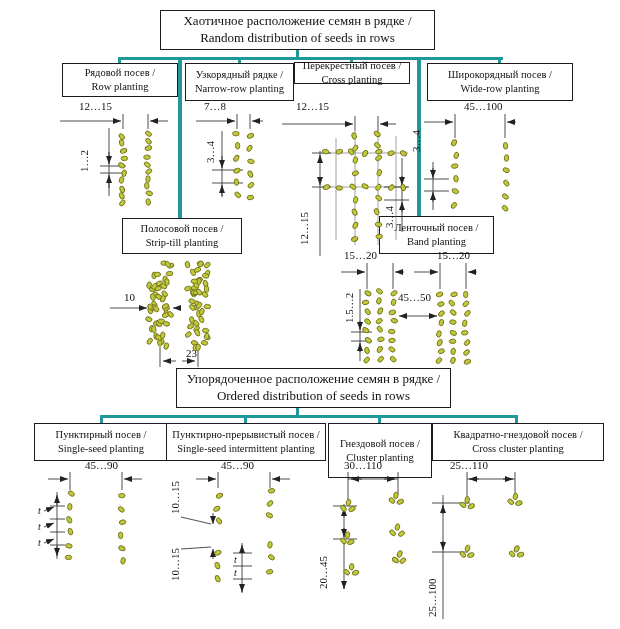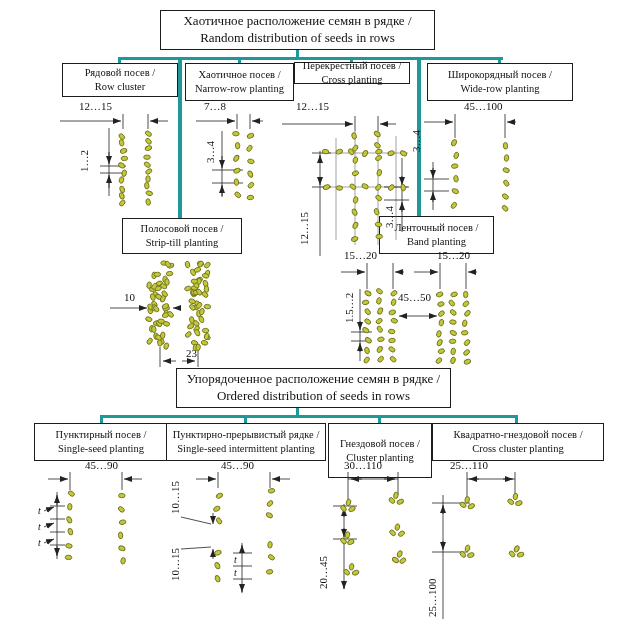--- a/index.html
+++ b/index.html
@@ -37,24 +37,24 @@
   <div class="conn" style="left:244px;top:418px;width:3px;height:6px"></div>
   <div class="conn" style="left:378px;top:418px;width:3px;height:6px"></div>
   <div class="conn" style="left:515px;top:418px;width:3px;height:6px"></div>
 
   <div class="node root" style="left:160px;top:10px;width:275px;height:40px">
     <div>Хаотичное расположение семян в рядке /</div>
     <div>Random distribution of seeds in rows</div>
   </div>
   <div class="node" style="left:62px;top:63px;width:116px;height:34px">
     <div>Рядовой посев /</div>
-    <div>Row cluster</div>
+    <div>Row planting</div>
   </div>
   <div class="node" style="left:185px;top:63px;width:109px;height:38px">
-    <div>Хаотичное посев /</div>
+    <div>Узкорядный рядке /</div>
     <div>Narrow-row planting</div>
   </div>
   <div class="node" style="left:294px;top:62px;width:116px;height:22px">
     <div>Перекрестный посев /</div>
     <div>Cross planting</div>
   </div>
   <div class="node" style="left:427px;top:63px;width:146px;height:38px">
     <div>Широкорядный посев /</div>
     <div>Wide-row planting</div>
   </div>
@@ -68,21 +68,21 @@
   </div>
   <div class="node root" style="left:176px;top:368px;width:275px;height:40px">
     <div>Упорядоченное расположение семян в рядке /</div>
     <div>Ordered distribution of seeds in rows</div>
   </div>
   <div class="node" style="left:34px;top:423px;width:134px;height:38px">
     <div>Пунктирный посев /</div>
     <div>Single-seed planting</div>
   </div>
   <div class="node" style="left:166px;top:423px;width:160px;height:38px">
-    <div>Пунктирно-прерывистый рядке /</div>
+    <div>Пунктирно-прерывистый посев /</div>
     <div>Single-seed intermittent planting</div>
   </div>
   <div class="node" style="left:328px;top:423px;width:104px;height:55px">
     <div>Гнездовой посев /</div>
     <div>Cluster planting</div>
   </div>
   <div class="node" style="left:432px;top:423px;width:172px;height:38px">
     <div>Квадратно-гнездовой посев /</div>
     <div>Cross cluster planting</div>
   </div>

